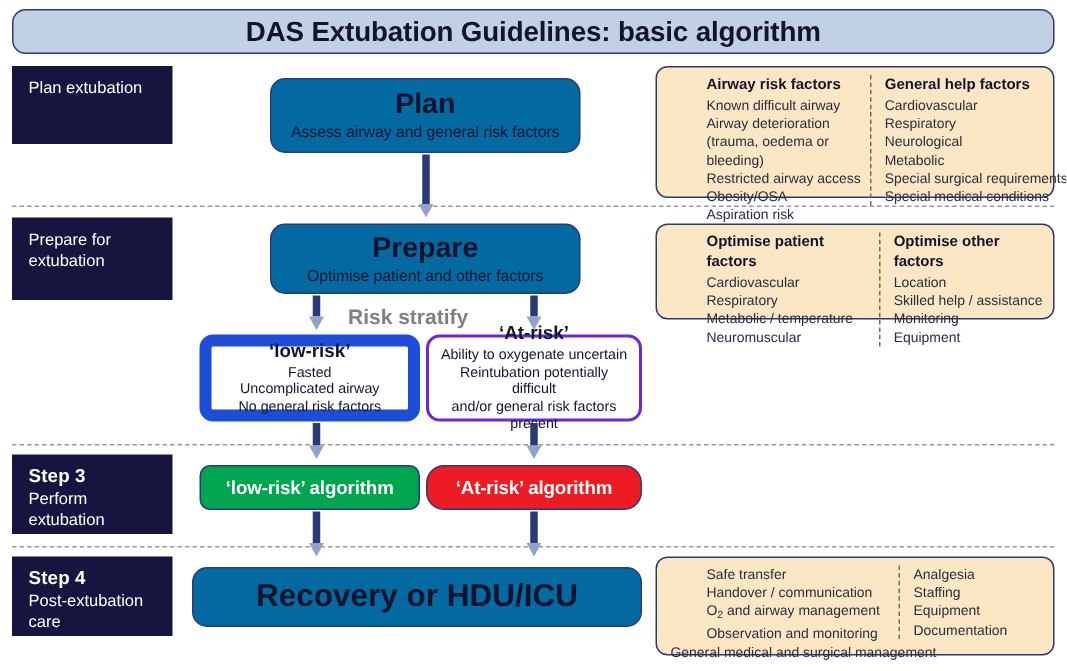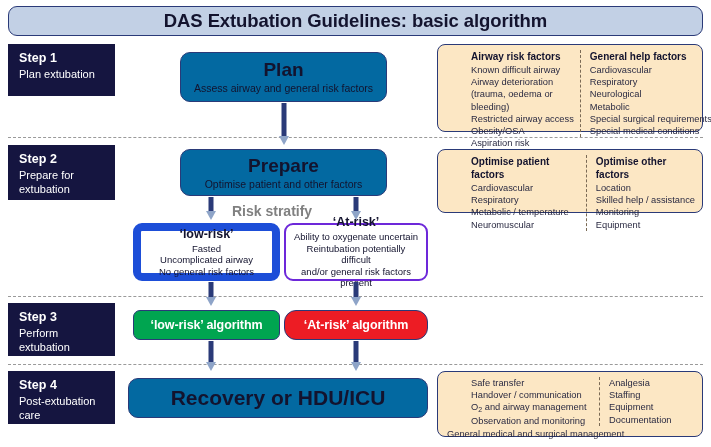--- a/index.html
+++ b/index.html
@@ -231,21 +231,20 @@
 
   <div class="title-bar">
     <span class="title-text">DAS Extubation Guidelines: basic algorithm</span>
   </div>
 
   <div class="sep" style="top:137px;"></div>
   <div class="sep" style="top:296px;"></div>
   <div class="sep" style="top:364px;"></div>
 
   <div class="step-box" style="left:8px; top:44px; width:107px; height:52px;">
-    <div class="step-title">Step 1</div>
     <div class="step-sub">Plan extubation</div>
   </div>
 
   <div class="proc-box" style="left:180px; top:52px; width:207px; height:50px;">
     <div class="proc-head">Plan</div>
     <div class="proc-sub">Assess airway and general risk factors</div>
   </div>
 
   <div class="arrow" style="left:276px; top:103px; width:16px; height:42px;">
     <div class="shaft" style="height:33px;"></div>
@@ -268,21 +267,20 @@
         <div class="info-item">Respiratory</div>
         <div class="info-item">Neurological</div>
         <div class="info-item">Metabolic</div>
         <div class="info-item">Special surgical requirements</div>
         <div class="info-item">Special medical conditions</div>
       </div>
     </div>
   </div>
 
   <div class="step-box" style="left:8px; top:145px; width:107px; height:55px;">
-    <div class="step-title">Step 2</div>
     <div class="step-sub" style="white-space:pre-line;">Prepare for
 extubation</div>
   </div>
 
   <div class="proc-box" style="left:180px; top:149px; width:207px; height:47px;">
     <div class="proc-head">Prepare</div>
     <div class="proc-sub">Optimise patient and other factors</div>
   </div>
 
   <span class="stratify-label" style="left:232px; top:203px;">Risk stratify</span>

